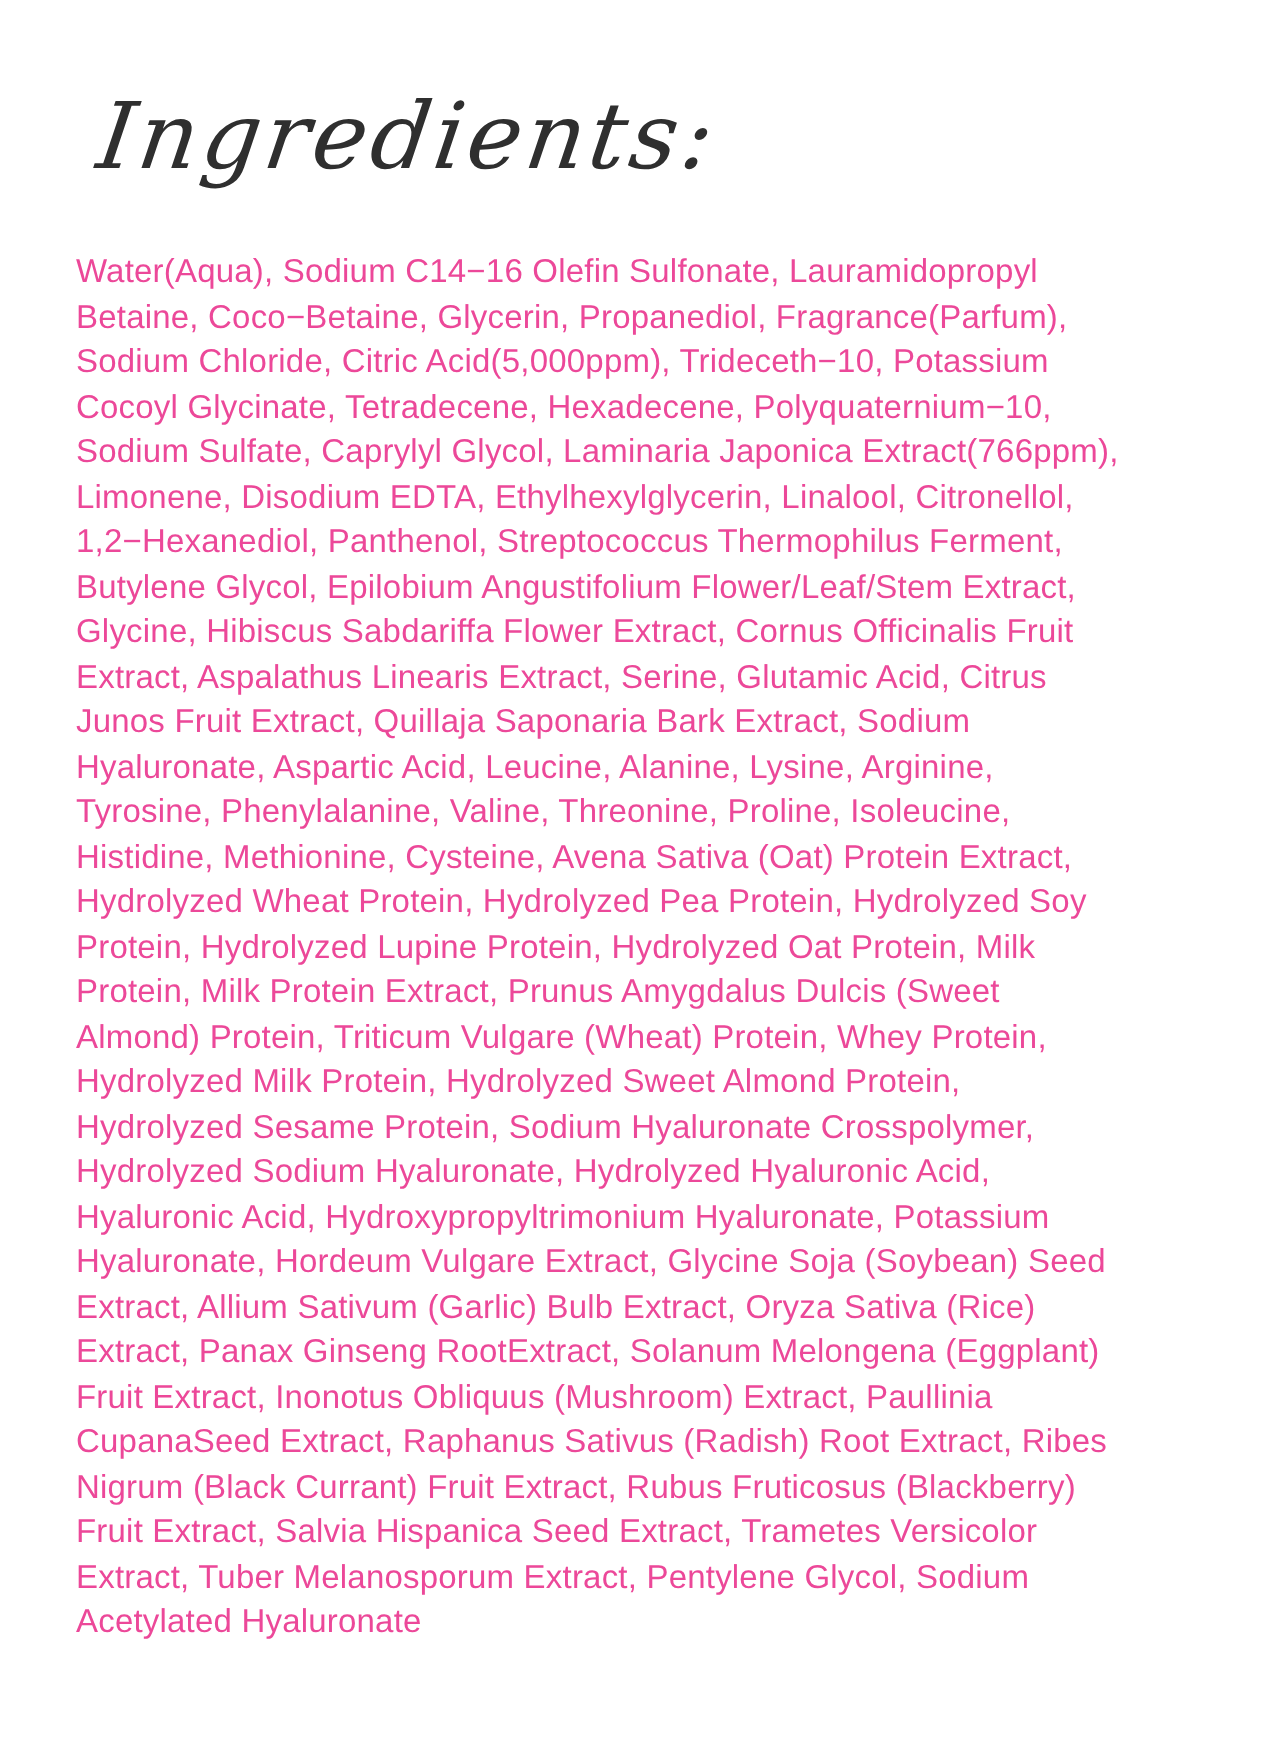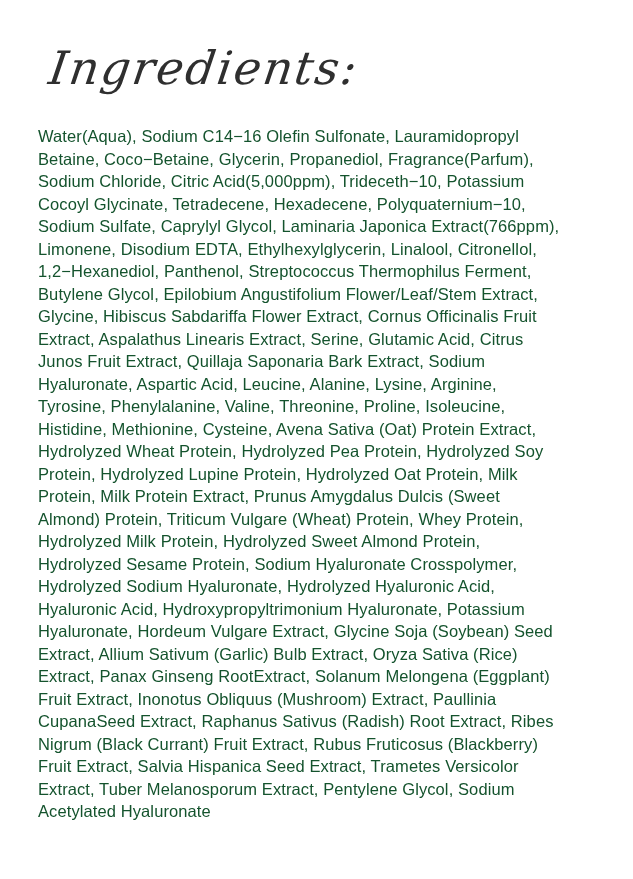--- a/index.html
+++ b/index.html
@@ -31,21 +31,21 @@
     line-height: 1.4;
   }
   .ingredients-text {
     position: absolute;
     left: 38px;
     top: 125px;
     margin: 0;
     font-size: 16.5px;
     line-height: 22.5px;
     letter-spacing: 0.1px;
-    color: #14532d;
+    color: #ec4899;
     white-space: pre;  
   }
 </style>
 </head>
 <body>
 
 <div class="page">
   <h1 class="heading">Ingredients:</h1>
   <p class="ingredients-text">Water(Aqua), Sodium C14−16 Olefin Sulfonate, Lauramidopropyl
 Betaine, Coco−Betaine, Glycerin, Propanediol, Fragrance(Parfum),

